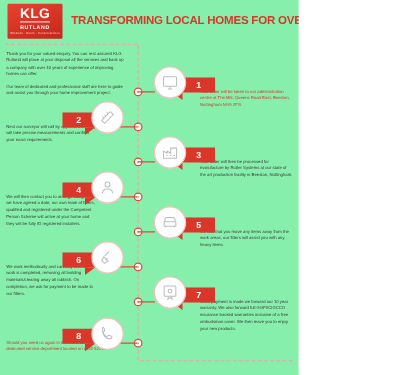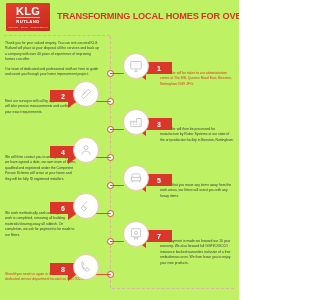--- a/index.html
+++ b/index.html
@@ -2,21 +2,21 @@
 <html><head>
 <meta charset="utf-8">
 <style>
   * { box-sizing: border-box; margin: 0; padding: 0; }
   html, body {
     width: 239px; height: 300px;
     background: #ffffff;
     font-family: "Liberation Sans", sans-serif;
     overflow: hidden;
   }
-  .page { position: relative; width: 239px; height: 300px; background: #bef264; }
+  .page { position: relative; width: 239px; height: 300px; background: #86efac; }
 
   
   .header { position: absolute; left: 0; top: 0; width: 239px; height: 34px; }
   .logo {
     position: absolute; left: 6px; top: 3px;
     width: 44px; height: 28px;
     background: linear-gradient(160deg,#e8412f 0%,#c3281c 100%);
     border-radius: 1px;
     display: flex; flex-direction: column;
     align-items: center; justify-content: center;

